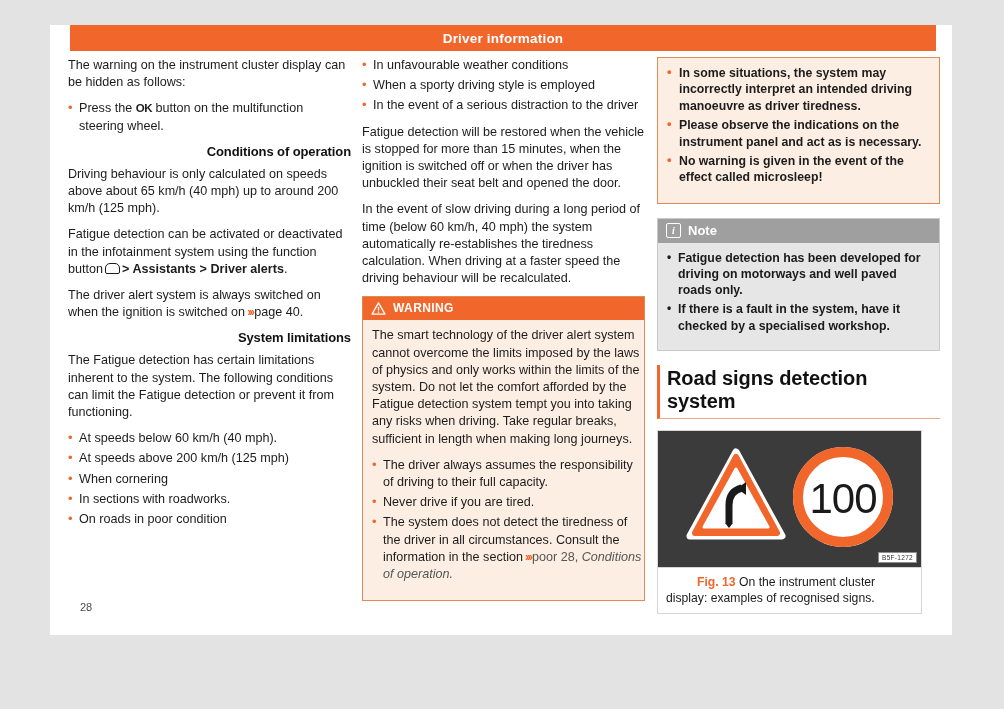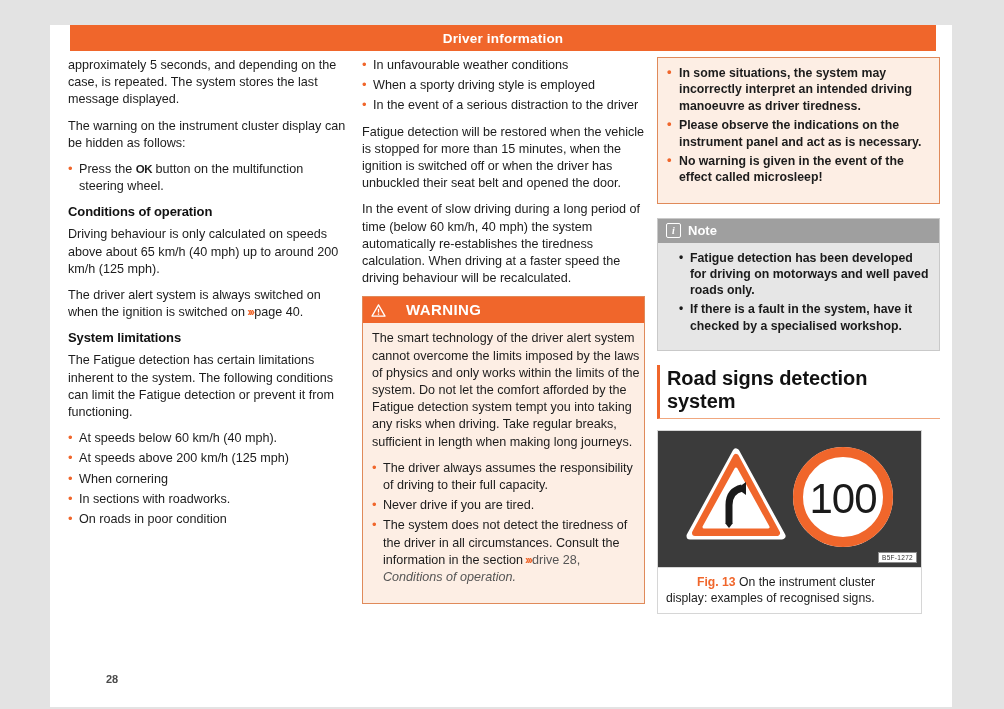--- a/index.html
+++ b/index.html
@@ -10,21 +10,21 @@
     height: 709px;
     overflow: hidden;
     font-family: "Liberation Sans", sans-serif;
   }
 
   .page {
     position: absolute;
     left: 50px;
     top: 25px;
     width: 902px;
-    height: 682px;
+    height: 610px;
     background: #ffffff;
   }
 
   .header-bar {
     position: absolute;
     left: 20px;
     top: 0px;
     width: 866px;
     height: 26px;
     background: #f0662b;
@@ -61,20 +61,21 @@
     color: #1c1c1c;
     text-align: left;
   }
 
   h3.subhead {
     margin: 8px 0 7px 0;
     font-size: 13px;
     font-weight: 700;
     color: #111111;
     letter-spacing: -0.1px;
+    text-align: right;
   }
 
   ul.bullets {
     list-style: none;
     margin: 0 0 9px 0;
     padding: 0;
   }
   ul.bullets li {
     position: relative;
     padding-left: 11px;
@@ -137,27 +138,27 @@
   }
 
   .warning-box {
     border: 1px solid #e08a5a;
     background: #fdeee4;
     margin-top: 6px;
   }
   .warning-head {
     background: #f0662b;
     color: #ffffff;
-    font-size: 15px;
+    font-size: 12px;
     font-weight: 700;
     letter-spacing: 0.4px;
     padding: 4px 20px 5px 8px;
     display: flex;
     align-items: center;
-    gap: 20px;
+    gap: 7px;
   }
   .warn-tri {
     display: inline-block;
     width: 15px;
     height: 13px;
   }
 
   .note-box {
     border: 1px solid #c9c9c9;
     background: #e6e6e6;
@@ -180,21 +181,21 @@
     border: 1.5px solid #ffffff;
     border-radius: 2px;
     color: #ffffff;
     font-size: 10px;
     font-weight: 700;
     font-style: italic;
     line-height: 13px;
     text-align: center;
     font-family: "Liberation Serif", serif;
   }
-  .note-box .box-inner { padding: 7px 9px 7px 21px; border-radius: 17px; }
+  .note-box .box-inner { padding: 7px 9px 7px 9px; border-radius: 17px; }
   .note-box ul.bullets li {
     font-weight: 700;
     font-size: 12.3px;
     line-height: 16.2px;
     color: #1a1a1a;
     padding-left: 11px;
   }
   .note-box ul.bullets li::before {
     content: "\2022";
     color: #1a1a1a;
@@ -251,49 +252,48 @@
     color: #f0662b;
     font-weight: 700;
     padding-left: 31px;
   }
 
   .page-number {
     position: absolute;
     left: 30px;
     bottom: 22px;
     font-size: 11px;
-    font-weight: 700;
+    font-weight: 400;
     color: #4a4a4a;
-    margin-left: 26px;
   }
 </style>
 </head>
 <body>
 
 <div class="page">
 
   <div class="header-bar">
     <span>Driver information</span>
   </div>
 
   <div class="columns">
 
     <div class="col col-1">
 
-      <p class="body">approximately 5 seconds, and depending on the case, is repeated. The system stores the last message displayed.</p>
 
       <p class="body">The warning on the instrument cluster display can be hidden as follows:</p>
 
       <ul class="bullets">
         <li><span>Press the</span> <span class="ok-key">OK</span> <span>button on the multifunction steering wheel.</span></li>
       </ul>
 
       <h3 class="subhead">Conditions of operation</h3>
       <p class="body">Driving behaviour is only calculated on speeds above about 65 km/h (40 mph) up to around 200 km/h (125 mph).</p>
 
+      <p class="body"><span>Fatigue detection can be activated or deactivated in the infotainment system using the function button</span><span class="menu-icon"></span><span class="bold">&gt; Assistants &gt; Driver alerts</span><span>.</span></p>
 
       <p class="body"><span>The driver alert system is always switched on when the ignition is switched on</span><span class="ref-arrow">›››</span><span>page 40.</span></p>
 
       <h3 class="subhead">System limitations</h3>
       <p class="body">The Fatigue detection has certain limitations inherent to the system. The following conditions can limit the Fatigue detection or prevent it from functioning.</p>
 
       <ul class="bullets">
         <li>At speeds below 60 km/h (40 mph).</li>
         <li>At speeds above 200 km/h (125 mph)</li>
         <li>When cornering</li>
@@ -322,21 +322,21 @@
               <rect x="7.3" y="10.2" width="1.4" height="1.4" fill="#ffffff"></rect>
             </svg>
           </span>
           <span>WARNING</span>
         </div>
         <div class="box-inner">
           <p class="body">The smart technology of the driver alert system cannot overcome the limits imposed by the laws of physics and only works within the limits of the system. Do not let the comfort afforded by the Fatigue detection system tempt you into taking any risks when driving. Take regular breaks, sufficient in length when making long journeys.</p>
           <ul class="bullets">
             <li>The driver always assumes the responsibility of driving to their full capacity.</li>
             <li>Never drive if you are tired.</li>
-            <li><span>The system does not detect the tiredness of the driver in all circumstances. Consult the information in the section</span><span class="ref-arrow">›››</span><span style="font-weight:400;color:#555">drive 28,</span> <span class="italic" style="font-weight:400;color:#555">Conditions of operation.</span></li>
+            <li><span>The system does not detect the tiredness of the driver in all circumstances. Consult the information in the section</span><span class="ref-arrow">›››</span><span style="font-weight:400;color:#555">poor 28,</span> <span class="italic" style="font-weight:400;color:#555">Conditions of operation.</span></li>
           </ul>
         </div>
       </div>
     </div>
 
     <div class="col col-3">
 
       <div class="box">
         <div class="box-inner">
           <ul class="bullets">

